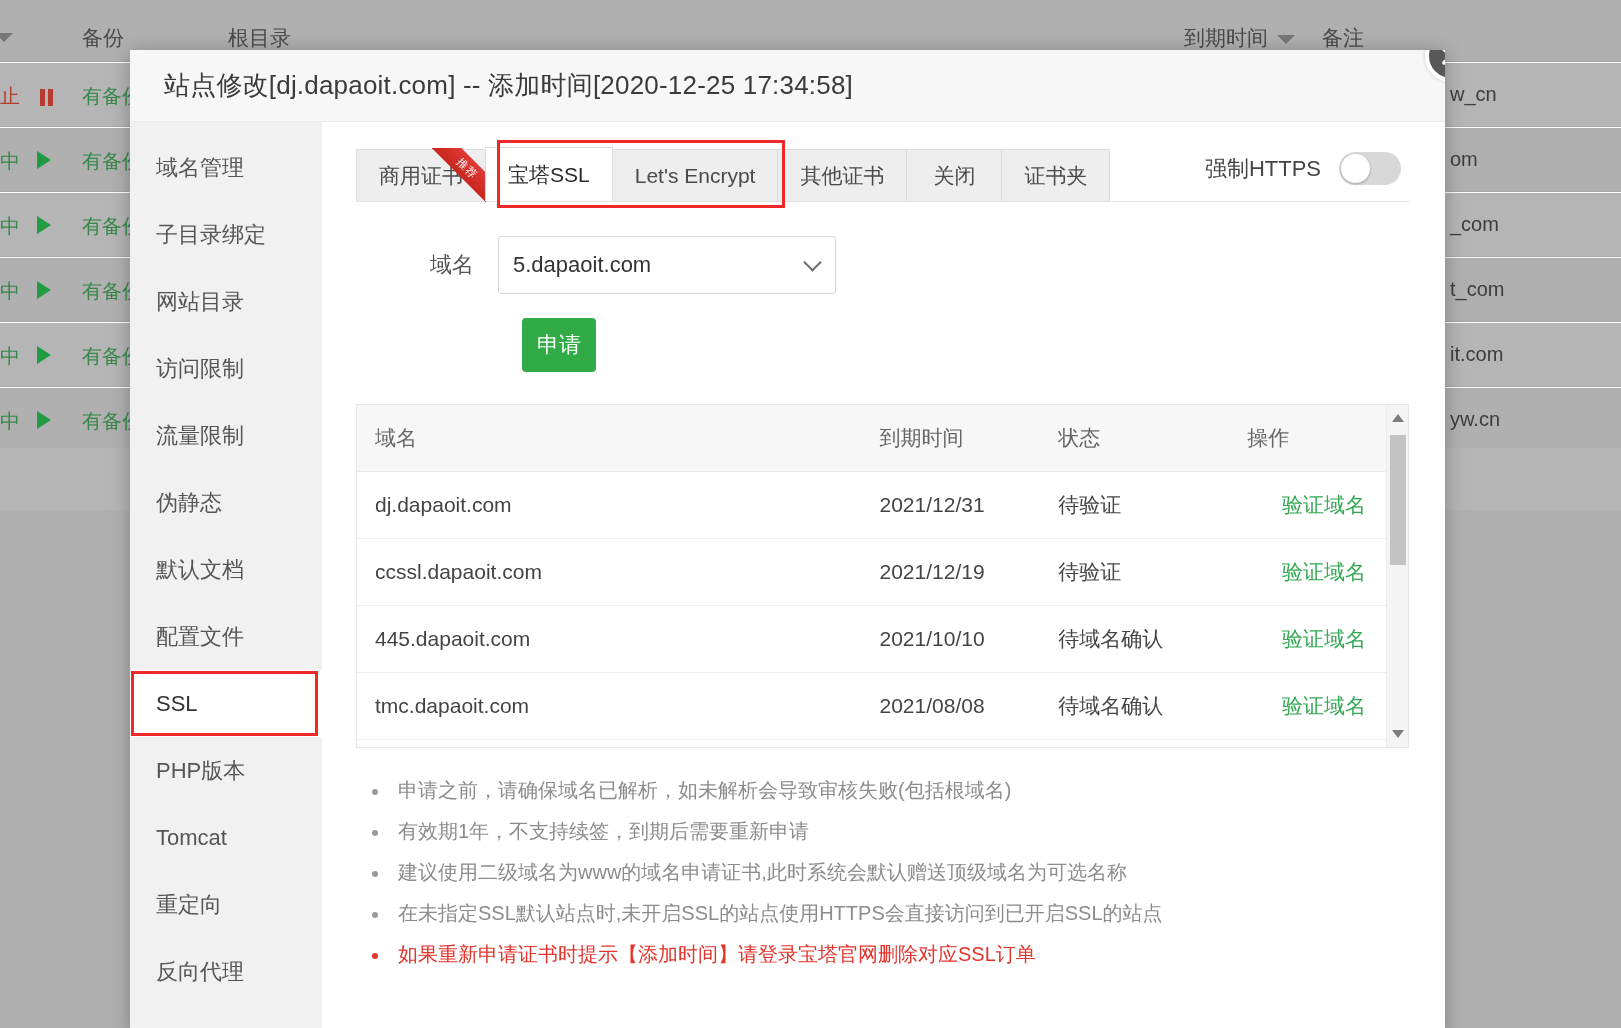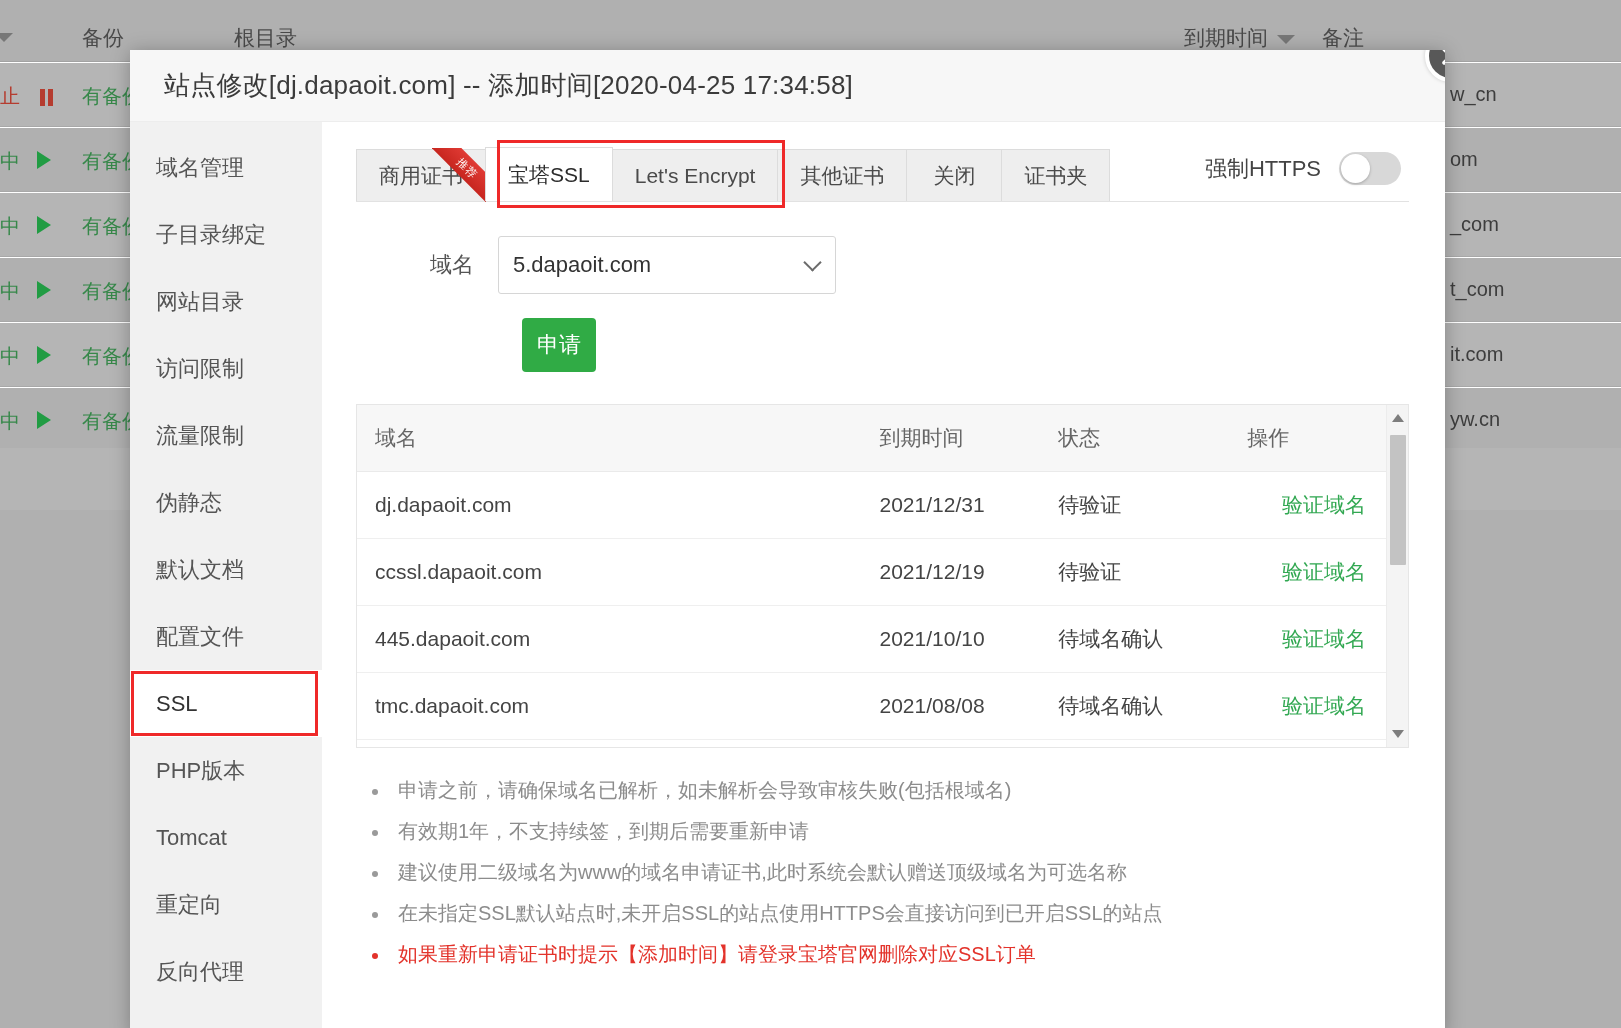--- a/index.html
+++ b/index.html
@@ -353,21 +353,21 @@
   .tip.warn::before { background: #e3332b; }
 </style>
 </head>
 <body>
 
 <div class="bg-layer">
   <div class="bg-table">
     <div class="bg-header-row">
       <span class="bg-header-cell" style="left:-14px;"><i class="bg-caret"></i></span>
       <span class="bg-header-cell" style="left:82px;">备份</span>
-      <span class="bg-header-cell" style="left:234px;">根目录</span>
+      <span class="bg-header-cell" style="left:228px;">根目录</span>
       <span class="bg-header-cell" style="left:1184px;"><span>到期时间</span><i class="bg-caret"></i></span>
       <span class="bg-header-cell" style="left:1322px;">备注</span>
     </div>
 
     <div class="bg-row" style="top:63px;">
       <span class="bg-cell bg-status stopped">止</span>
       <span class="bg-cell" style="left:36px;top:22px;"><i class="pause-ico"></i></span>
       <span class="bg-cell bg-backup">有备份</span>
       <span class="bg-cell bg-domain" style="left:1450px;">w_cn</span>
     </div>
@@ -402,21 +402,21 @@
       <span class="bg-cell bg-domain" style="left:1450px;">yw.cn</span>
     </div>
 
     <div class="bg-lower-block"></div>
     <div class="bg-lower-block2"></div>
   </div>
 </div>
 
 <div class="modal">
 
-  <div class="modal-title">站点修改[dj.dapaoit.com] -- 添加时间[2020-04-25 17:34:58]</div>
+  <div class="modal-title">站点修改[dj.dapaoit.com] -- 添加时间[2020-12-25 17:34:58]</div>
   <div class="modal-close"></div>
 
   <div class="modal-body">
 
     <div class="sidebar">
       <div class="side-item">
           <span>域名管理</span>
         </div>
       <div class="side-item">
           <span>子目录绑定</span>

